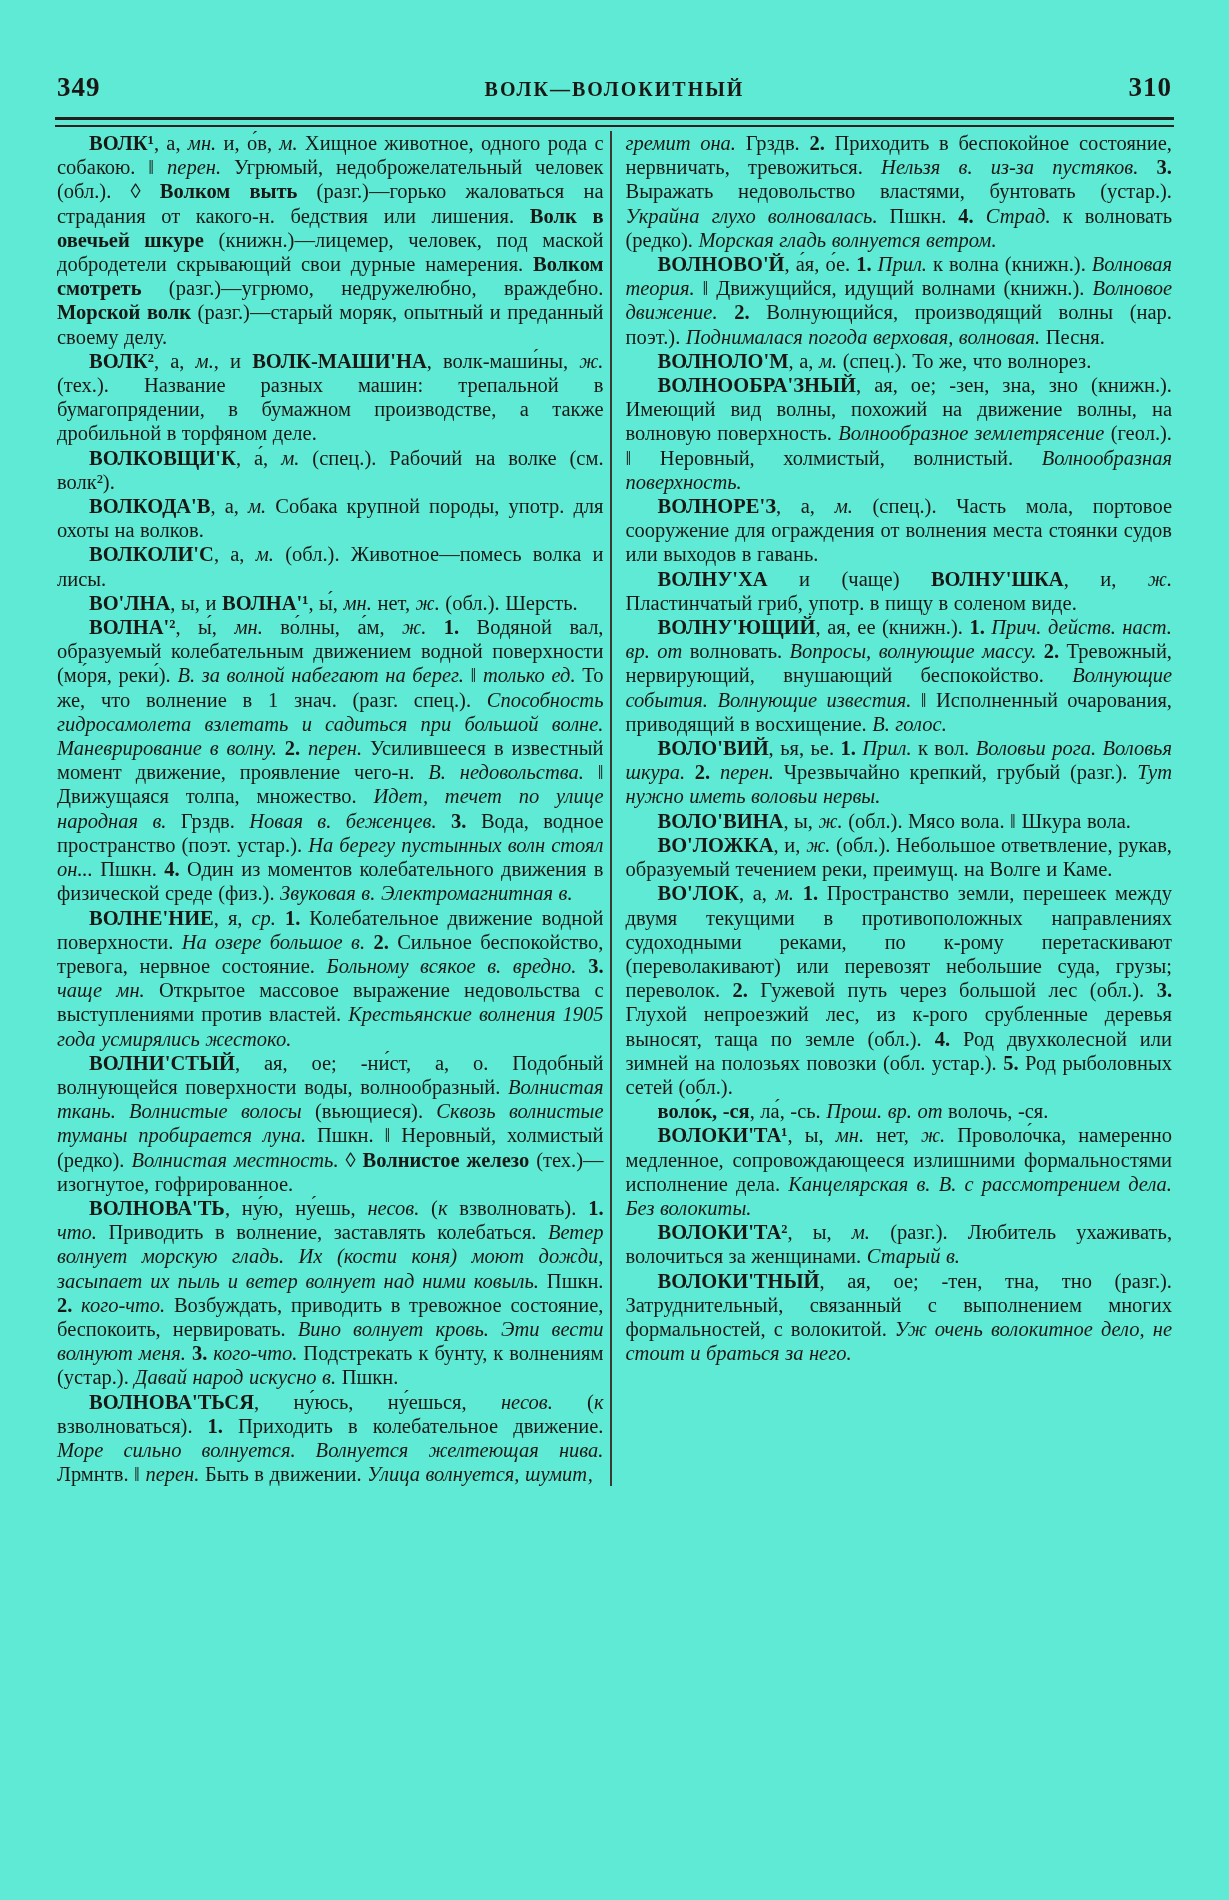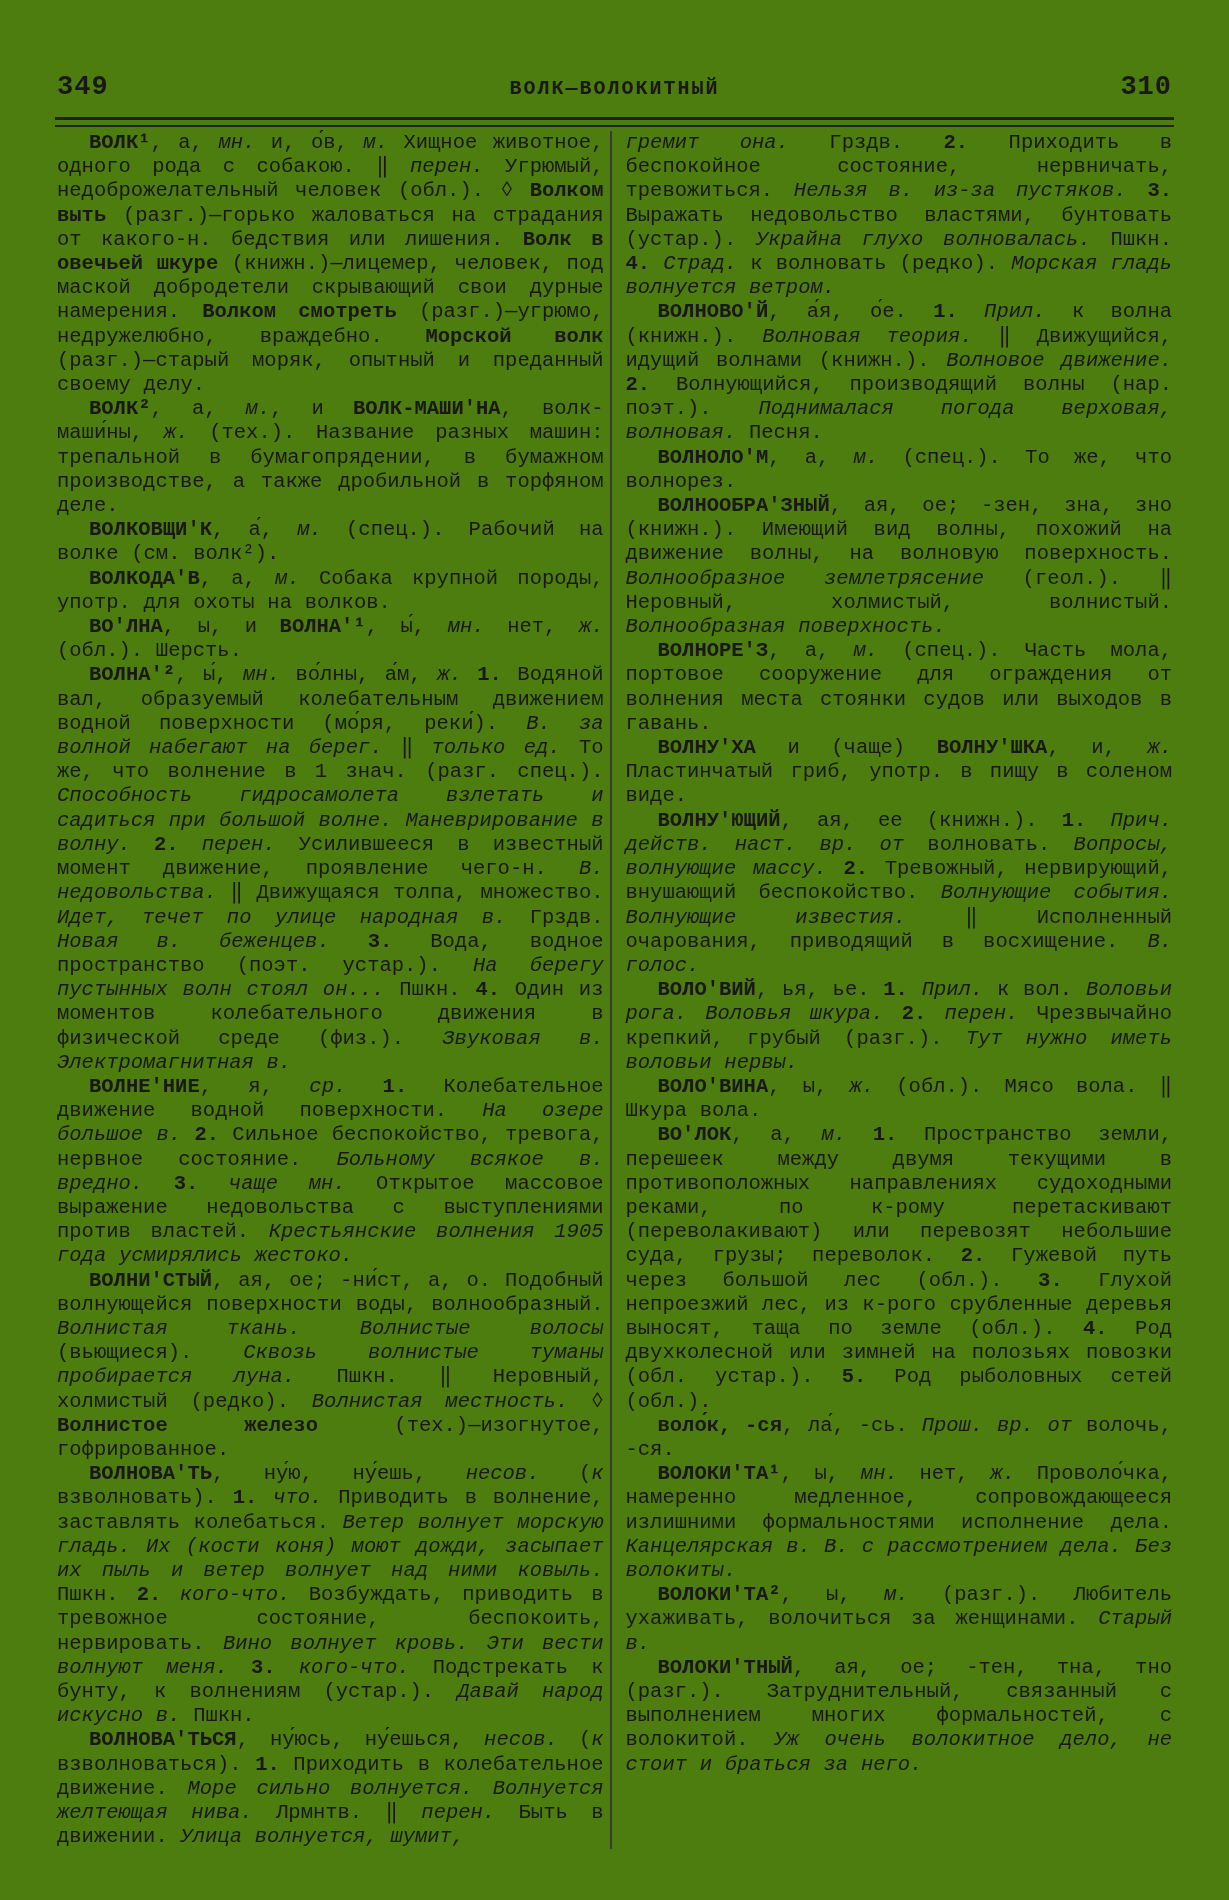--- a/index.html
+++ b/index.html
@@ -1,17 +1,17 @@
 <!DOCTYPE html>
 <html lang="ru"><head>
 <meta charset="utf-8">
 <style>
   html,body{margin:0;padding:0;background:#f4f3ef;}
-  .page{position:relative;width:1229px;min-height:1900px;background:#4d7c0f;
-        font-family:Liberation Mono, monospace;color:#1a1814;}
+  .page{position:relative;width:1229px;min-height:1900px;background:#5eead4;
+        font-family:Liberation Serif, serif;color:#1a1814;}
   .header{position:absolute;top:72px;left:57px;right:57px;display:flex;align-items:baseline;}
   .pagenum{font-weight:700;font-size:27px;letter-spacing:1px;}
   .running{flex:1;text-align:center;font-weight:700;font-size:20px;letter-spacing:2px;}
   .rules{position:absolute;top:117px;left:55px;right:55px;height:5px;
          border-top:3px solid #23211d;border-bottom:2px solid #23211d;}
   .cols{position:absolute;top:131px;left:57px;right:57px;display:flex;align-items:stretch;}
   .col{flex:1 1 0;min-width:0;}
   .col-left{padding-right:6px;}
   .col-right{padding-left:14px;}
   .divider{width:2px;background:#3c3a35;}
@@ -30,38 +30,40 @@
     <span class="running">ВОЛК—ВОЛОКИТНЫЙ</span>
     <span class="pagenum">310</span>
   </div>
   <div class="rules"></div>
   <div class="cols">
     <div class="col col-left">
         <p class="entry"><span class="run-b">ВОЛК¹</span><span>, а, </span><span class="run-i">мн.</span><span> и, о́в, </span><span class="run-i">м.</span><span>  Хищное животное, одного рода с собакою. ‖ </span><span class="run-i">перен.</span><span> Угрюмый, недоброжелательный человек (обл.). ◊ </span><span class="run-b">Волком выть</span><span> (разг.)—горько жаловаться на страдания от какого-н. бедствия или лишения. </span><span class="run-b">Волк в овечьей шкуре</span><span> (книжн.)—лицемер, человек, под маской добродетели скрывающий свои дурные намерения. </span><span class="run-b">Волком смотреть</span><span> (разг.)—угрюмо, недружелюбно, враждебно. </span><span class="run-b">Морской волк</span><span> (разг.)—старый моряк, опытный и преданный своему делу.</span></p>
         <p class="entry"><span class="run-b">ВОЛК²</span><span>, а, </span><span class="run-i">м.</span><span>, и </span><span class="run-b">ВОЛК-МАШИ'НА</span><span>, волк-маши́ны, </span><span class="run-i">ж.</span><span> (тех.). Название разных машин: трепальной в бумагопрядении, в бумажном производстве, а также дробильной в торфяном деле.</span></p>
         <p class="entry"><span class="run-b">ВОЛКОВЩИ'К</span><span>, а́, </span><span class="run-i">м.</span><span> (спец.). Рабочий на волке (см. волк²).</span></p>
         <p class="entry"><span class="run-b">ВОЛКОДА'В</span><span>, а, </span><span class="run-i">м.</span><span>  Собака крупной породы, употр. для охоты на волков.</span></p>
+        <p class="entry"><span class="run-b">ВОЛКОЛИ'С</span><span>, а, </span><span class="run-i">м.</span><span> (обл.). Животное—помесь волка и лисы.</span></p>
         <p class="entry"><span class="run-b">ВО'ЛНА</span><span>, ы, и </span><span class="run-b">ВОЛНА'¹</span><span>, ы́, </span><span class="run-i">мн.</span><span> нет, </span><span class="run-i">ж.</span><span> (обл.). Шерсть.</span></p>
         <p class="entry"><span class="run-b">ВОЛНА'²</span><span>, ы́, </span><span class="run-i">мн.</span><span> во́лны, а́м, </span><span class="run-i">ж.</span><span>  </span><span class="run-b">1.</span><span>  Водяной вал, образуемый колебательным движением водной поверхности (мо́ря, реки́). </span><span class="run-i">В. за волной набегают на берег.</span><span> ‖ </span><span class="run-i">только ед.</span><span>  То же, что волнение в 1 знач. (разг. спец.). </span><span class="run-i">Способность гидросамолета взлетать и садиться при большой волне. Маневрирование в волну.</span><span>  </span><span class="run-b">2.</span><span>  </span><span class="run-i">перен.</span><span>  Усилившееся в известный момент движение, проявление чего-н. </span><span class="run-i">В. недовольства.</span><span> ‖ Движущаяся толпа, множество. </span><span class="run-i">Идет, течет по улице народная в.</span><span> Грздв. </span><span class="run-i">Новая в. беженцев.</span><span>  </span><span class="run-b">3.</span><span>  Вода, водное пространство (поэт. устар.). </span><span class="run-i">На берегу пустынных волн стоял он...</span><span> Пшкн. </span><span class="run-b">4.</span><span>  Один из моментов колебательного движения в физической среде (физ.). </span><span class="run-i">Звуковая в. Электромагнитная в.</span></p>
         <p class="entry"><span class="run-b">ВОЛНЕ'НИЕ</span><span>, я, </span><span class="run-i">ср.</span><span>  </span><span class="run-b">1.</span><span>  Колебательное движение водной поверхности. </span><span class="run-i">На озере большое в.</span><span>  </span><span class="run-b">2.</span><span>  Сильное беспокойство, тревога, нервное состояние. </span><span class="run-i">Больному всякое в. вредно.</span><span>  </span><span class="run-b">3.</span><span>  </span><span class="run-i">чаще мн.</span><span>  Открытое массовое выражение недовольства с выступлениями против властей. </span><span class="run-i">Крестьянские волнения 1905 года усмирялись жестоко.</span></p>
         <p class="entry"><span class="run-b">ВОЛНИ'СТЫЙ</span><span>, ая, ое; -ни́ст, а, о. Подобный волнующейся поверхности воды, волнообразный. </span><span class="run-i">Волнистая ткань. Волнистые волосы</span><span> (вьющиеся). </span><span class="run-i">Сквозь волнистые туманы пробирается луна.</span><span> Пшкн. ‖ Неровный, холмистый (редко). </span><span class="run-i">Волнистая местность.</span><span> ◊ </span><span class="run-b">Волнистое железо</span><span> (тех.)—изогнутое, гофрированное.</span></p>
         <p class="entry"><span class="run-b">ВОЛНОВА'ТЬ</span><span>, ну́ю, ну́ешь, </span><span class="run-i">несов.</span><span> (</span><span class="run-i">к</span><span> взволновать). </span><span class="run-b">1.</span><span>  </span><span class="run-i">что.</span><span>  Приводить в волнение, заставлять колебаться. </span><span class="run-i">Ветер волнует морскую гладь. Их (кости коня) моют дожди, засыпает их пыль и ветер волнует над ними ковыль.</span><span> Пшкн. </span><span class="run-b">2.</span><span>  </span><span class="run-i">кого-что.</span><span>  Возбуждать, приводить в тревожное состояние, беспокоить, нервировать. </span><span class="run-i">Вино волнует кровь. Эти вести волнуют меня.</span><span>  </span><span class="run-b">3.</span><span>  </span><span class="run-i">кого-что.</span><span>  Подстрекать к бунту, к волнениям (устар.). </span><span class="run-i">Давай народ искусно в.</span><span> Пшкн.</span></p>
         <p class="entry"><span class="run-b">ВОЛНОВА'ТЬСЯ</span><span>, ну́юсь, ну́ешься, </span><span class="run-i">несов.</span><span> (</span><span class="run-i">к</span><span> взволноваться). </span><span class="run-b">1.</span><span>  Приходить в колебательное движение. </span><span class="run-i">Море сильно волнуется. Волнуется желтеющая нива.</span><span> Лрмнтв. ‖ </span><span class="run-i">перен.</span><span>  Быть в движении. </span><span class="run-i">Улица волнуется, шумит,</span></p>
       </div>
     <div class="divider"></div>
     <div class="col col-right">
         <p class="entry cont"><span class="run-i">гремит она.</span><span> Грздв. </span><span class="run-b">2.</span><span>  Приходить в беспокойное состояние, нервничать, тревожиться. </span><span class="run-i">Нельзя в. из-за пустяков.</span><span>  </span><span class="run-b">3.</span><span>  Выражать недовольство властями, бунтовать (устар.). </span><span class="run-i">Украйна глухо волновалась.</span><span> Пшкн. </span><span class="run-b">4.</span><span>  </span><span class="run-i">Страд.</span><span> к волновать (редко). </span><span class="run-i">Морская гладь волнуется ветром.</span></p>
         <p class="entry"><span class="run-b">ВОЛНОВО'Й</span><span>, а́я, о́е. </span><span class="run-b">1.</span><span>  </span><span class="run-i">Прил.</span><span> к волна (книжн.). </span><span class="run-i">Волновая теория.</span><span> ‖ Движущийся, идущий волнами (книжн.). </span><span class="run-i">Волновое движение.</span><span>  </span><span class="run-b">2.</span><span>  Волнующийся, производящий волны (нар. поэт.). </span><span class="run-i">Поднималася погода верховая, волновая.</span><span> Песня.</span></p>
         <p class="entry"><span class="run-b">ВОЛНОЛО'М</span><span>, а, </span><span class="run-i">м.</span><span> (спец.). То же, что волнорез.</span></p>
         <p class="entry"><span class="run-b">ВОЛНООБРА'ЗНЫЙ</span><span>, ая, ое; -зен, зна, зно (книжн.). Имеющий вид волны, похожий на движение волны, на волновую поверхность. </span><span class="run-i">Волнообразное землетрясение</span><span> (геол.). ‖ Неровный, холмистый, волнистый. </span><span class="run-i">Волнообразная поверхность.</span></p>
         <p class="entry"><span class="run-b">ВОЛНОРЕ'З</span><span>, а, </span><span class="run-i">м.</span><span> (спец.). Часть мола, портовое сооружение для ограждения от волнения места стоянки судов или выходов в гавань.</span></p>
         <p class="entry"><span class="run-b">ВОЛНУ'ХА</span><span> и (чаще) </span><span class="run-b">ВОЛНУ'ШКА</span><span>, и, </span><span class="run-i">ж.</span><span>  Пластинчатый гриб, употр. в пищу в соленом виде.</span></p>
         <p class="entry"><span class="run-b">ВОЛНУ'ЮЩИЙ</span><span>, ая, ее (книжн.). </span><span class="run-b">1.</span><span>  </span><span class="run-i">Прич. действ. наст. вр. от</span><span> волновать. </span><span class="run-i">Вопросы, волнующие массу.</span><span>  </span><span class="run-b">2.</span><span>  Тревожный, нервирующий, внушающий беспокойство. </span><span class="run-i">Волнующие события. Волнующие известия.</span><span> ‖ Исполненный очарования, приводящий в восхищение. </span><span class="run-i">В. голос.</span></p>
         <p class="entry"><span class="run-b">ВОЛО'ВИЙ</span><span>, ья, ье. </span><span class="run-b">1.</span><span>  </span><span class="run-i">Прил.</span><span> к вол. </span><span class="run-i">Воловьи рога. Воловья шкура.</span><span>  </span><span class="run-b">2.</span><span>  </span><span class="run-i">перен.</span><span>  Чрезвычайно крепкий, грубый (разг.). </span><span class="run-i">Тут нужно иметь воловьи нервы.</span></p>
         <p class="entry"><span class="run-b">ВОЛО'ВИНА</span><span>, ы, </span><span class="run-i">ж.</span><span> (обл.). Мясо вола. ‖ Шкура вола.</span></p>
+        <p class="entry"><span class="run-b">ВО'ЛОЖКА</span><span>, и, </span><span class="run-i">ж.</span><span> (обл.). Небольшое ответвление, рукав, образуемый течением реки, преимущ. на Волге и Каме.</span></p>
         <p class="entry"><span class="run-b">ВО'ЛОК</span><span>, а, </span><span class="run-i">м.</span><span>  </span><span class="run-b">1.</span><span>  Пространство земли, перешеек между двумя текущими в противоположных направлениях судоходными реками, по к-рому перетаскивают (переволакивают) или перевозят небольшие суда, грузы; переволок. </span><span class="run-b">2.</span><span>  Гужевой путь через большой лес (обл.). </span><span class="run-b">3.</span><span>  Глухой непроезжий лес, из к-рого срубленные деревья выносят, таща по земле (обл.). </span><span class="run-b">4.</span><span>  Род двухколесной или зимней на полозьях повозки (обл. устар.). </span><span class="run-b">5.</span><span>  Род рыболовных сетей (обл.).</span></p>
         <p class="entry"><span class="run-b">воло́к, -ся</span><span>, ла́, -сь. </span><span class="run-i">Прош. вр. от</span><span> волочь, -ся.</span></p>
         <p class="entry"><span class="run-b">ВОЛОКИ'ТА¹</span><span>, ы, </span><span class="run-i">мн.</span><span> нет, </span><span class="run-i">ж.</span><span>  Проволо́чка, намеренно медленное, сопровождающееся излишними формальностями исполнение дела. </span><span class="run-i">Канцелярская в. В. с рассмотрением дела. Без волокиты.</span></p>
         <p class="entry"><span class="run-b">ВОЛОКИ'ТА²</span><span>, ы, </span><span class="run-i">м.</span><span> (разг.). Любитель ухаживать, волочиться за женщинами. </span><span class="run-i">Старый в.</span></p>
         <p class="entry"><span class="run-b">ВОЛОКИ'ТНЫЙ</span><span>, ая, ое; -тен, тна, тно (разг.). Затруднительный, связанный с выполнением многих формальностей, с волокитой. </span><span class="run-i">Уж очень волокитное дело, не стоит и браться за него.</span></p>
       </div>
   </div>
 </div>
 
 </body></html>

